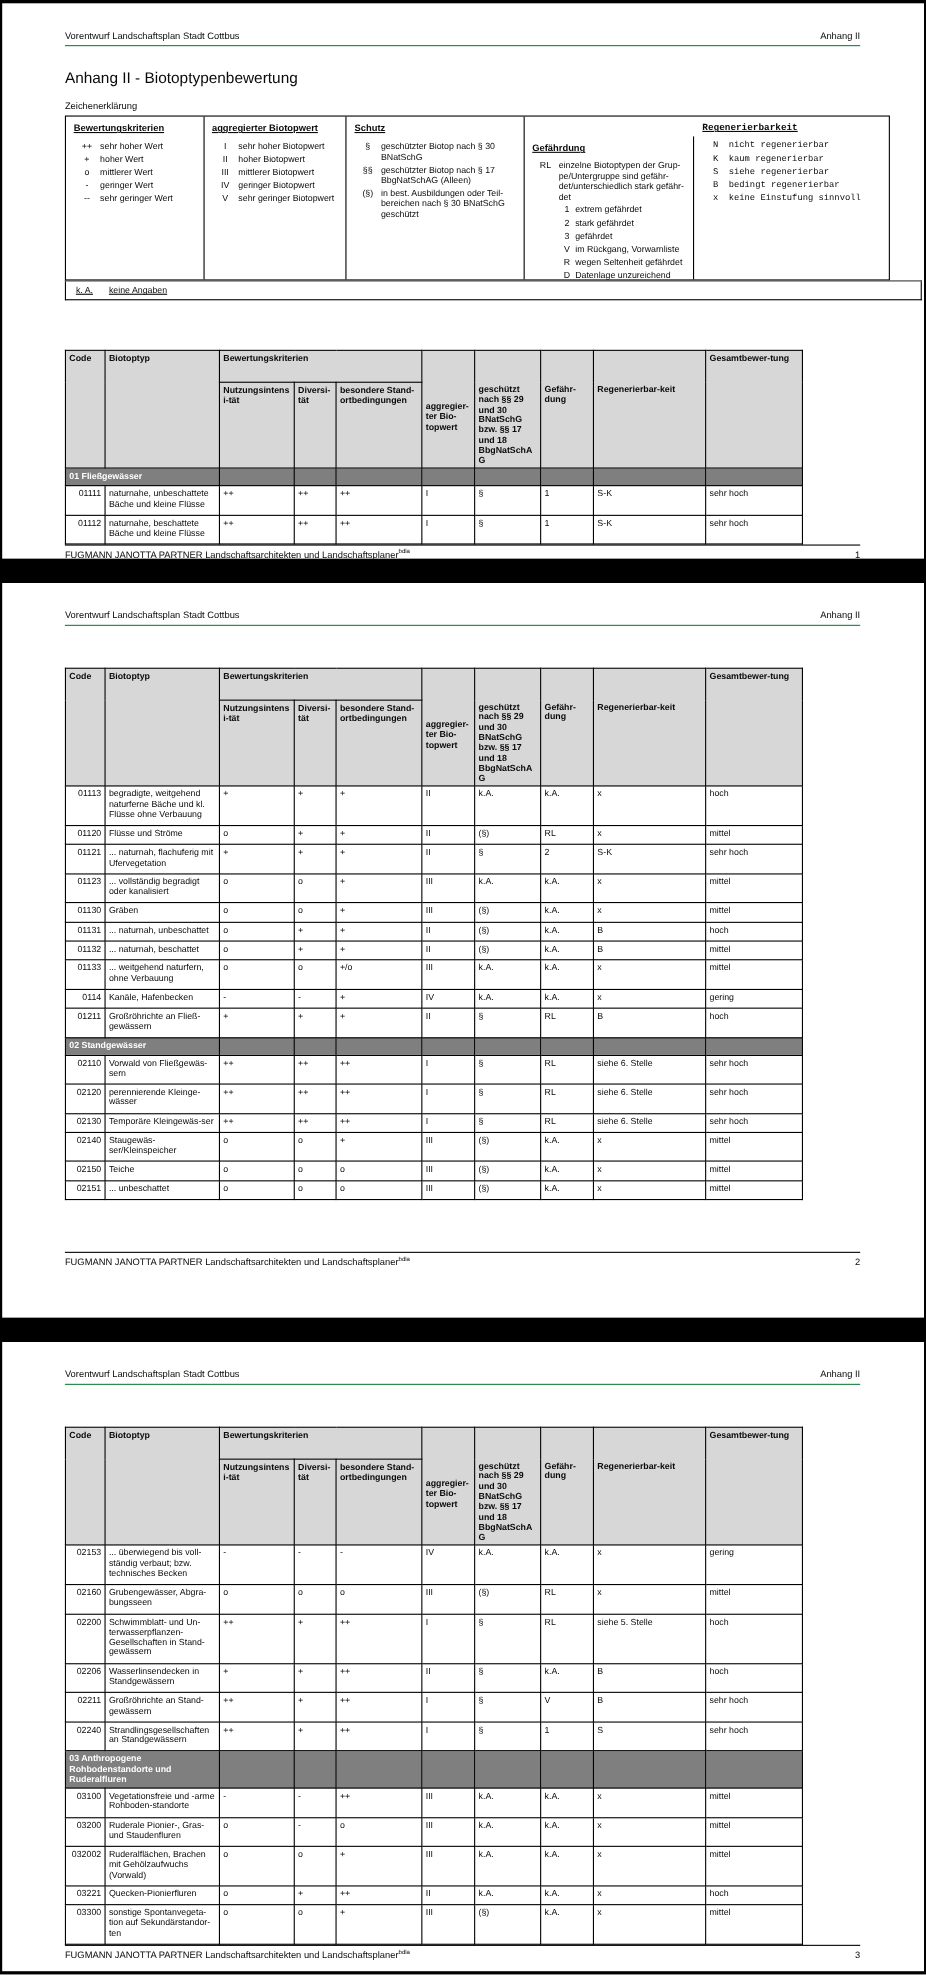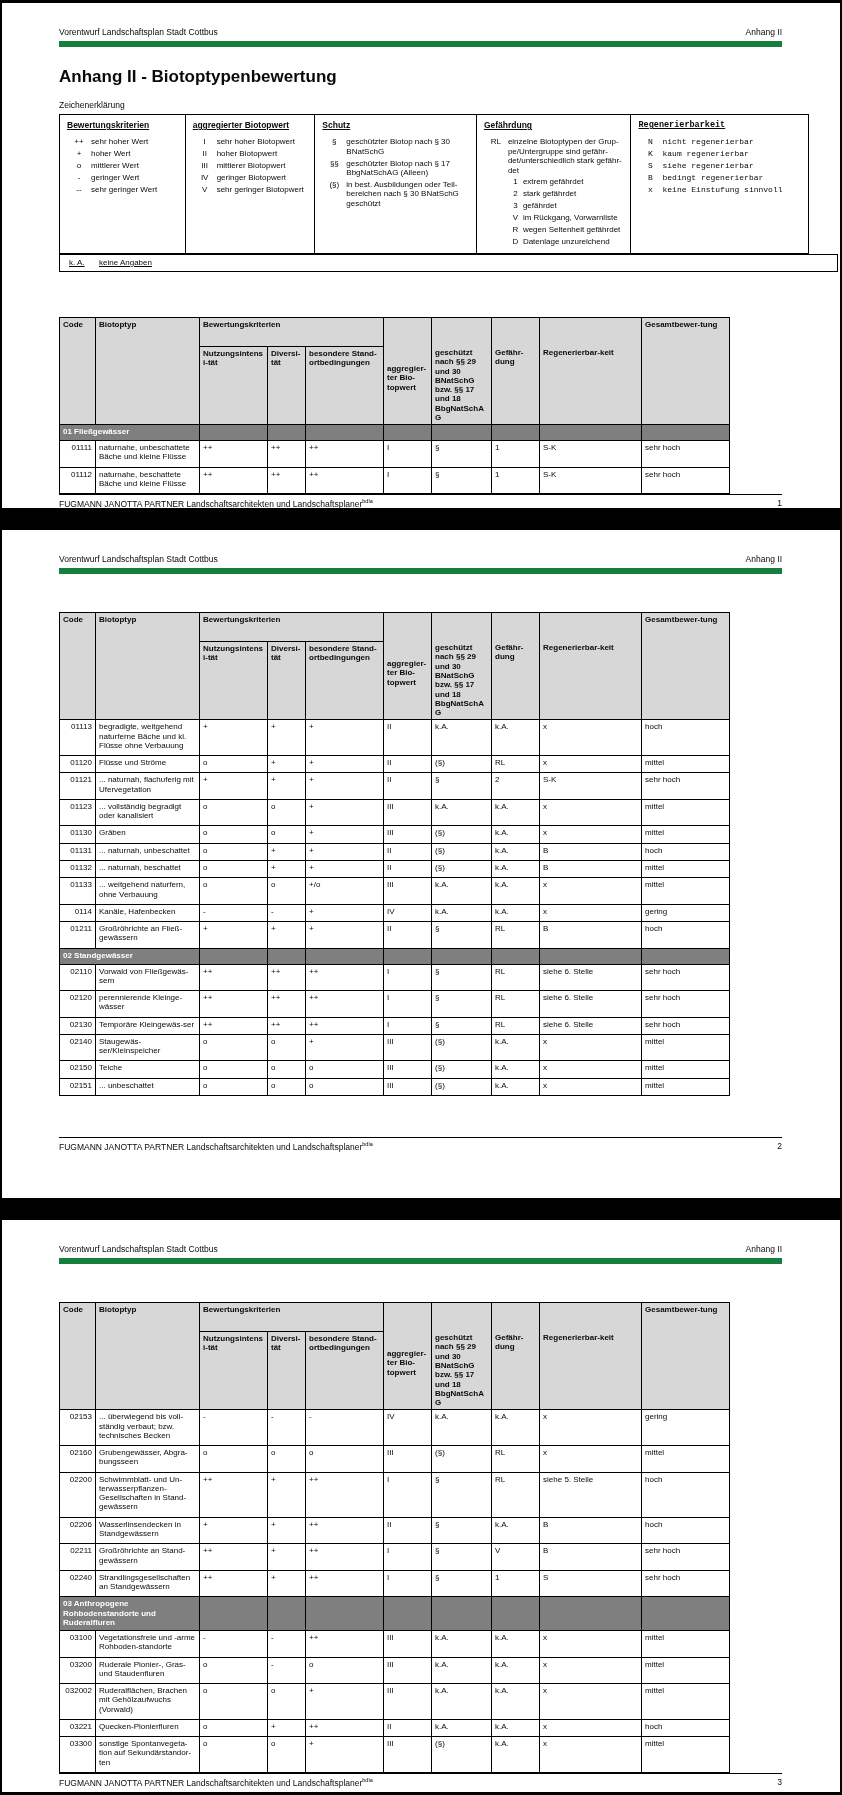--- a/index.html
+++ b/index.html
@@ -5,26 +5,26 @@
   html,body{margin:0;padding:0;background:#fff;}
   body{font-family:"Liberation Sans", sans-serif;color:#0a0a0a;}
   .canvas{width:842px;height:1795px;background:#000;padding:3px 2px;box-sizing:border-box;overflow:hidden;}
   .page{background:#fff;width:838px;box-sizing:border-box;padding:24px 0 10px 57px;display:flex;flex-direction:column;overflow:hidden;}
   .page.p1{height:505px;}
   .page.p2{height:668px;padding-bottom:46px;}
   .page.p3{height:572px;padding-bottom:12px;}
   .gap{height:22px;background:#000;}
 
   .pg-head{width:723px;display:flex;justify-content:space-between;font-size:8.5px;line-height:1.2;
-           border-bottom:6px solid #15803d;padding-bottom:4px;}
+           border-bottom:1px solid #15803d;padding-bottom:4px;}
   .pg-foot{margin-top:auto;width:723px;border-top:1px solid #000;padding-top:3px;display:flex;
            justify-content:space-between;font-size:8.5px;line-height:1.2;}
   .pg-foot sup{font-size:5.5px;}
 
-  .doc-title{font-size:17px;font-weight:bold;margin-top:20px;}
+  .doc-title{font-size:14px;font-weight:normal;margin-top:20px;}
   .doc-subtitle{font-size:8.5px;margin-top:13px;}
   .legend-label{font-size:8.5px;margin-top:13px;}
 
   .legend{width:750px;border:1px solid #000;display:flex;margin-top:4px;height:150px;box-sizing:border-box;background:#fff;}
   .lcol{box-sizing:border-box;border-right:1px solid #000;padding:5px 5px 4px 7px;font-size:8px;line-height:1.18;}
   .lcol:last-child{border-right:none;}
   .lcol .lt{font-weight:bold;text-decoration:underline;font-size:8.5px;margin-bottom:7px;}
   .li{display:flex;margin-bottom:2.5px;}
   .li .sym{width:24px;flex:none;text-align:center;}
   .li .txt{flex:1;overflow-wrap:break-word;}
@@ -116,21 +116,21 @@
           </div>
           <div class="li">
             <span class="sym">§§</span>
             <span class="txt">geschützter Biotop nach § 17 BbgNatSchAG (Alleen)</span>
           </div>
           <div class="li">
             <span class="sym">(§)</span>
             <span class="txt">in best. Ausbildungen oder Teil-bereichen nach § 30 BNatSchG geschützt</span>
           </div>
         </div>
-        <div class="lcol" style="width: 155px;">
+        <div class="lcol" style="width: 155px; margin-top: 18px;">
           <div class="lt">Gefährdung</div>
           <div class="li">
             <span class="sym">RL</span>
             <span class="txt">einzelne Biotoptypen der Grup-pe/Untergruppe sind gefähr-det/unterschiedlich stark gefähr-det</span>
           </div>
           <div class="li sub">
             <span class="sym">1</span>
             <span class="txt">extrem gefährdet</span>
           </div>
           <div class="li sub">

